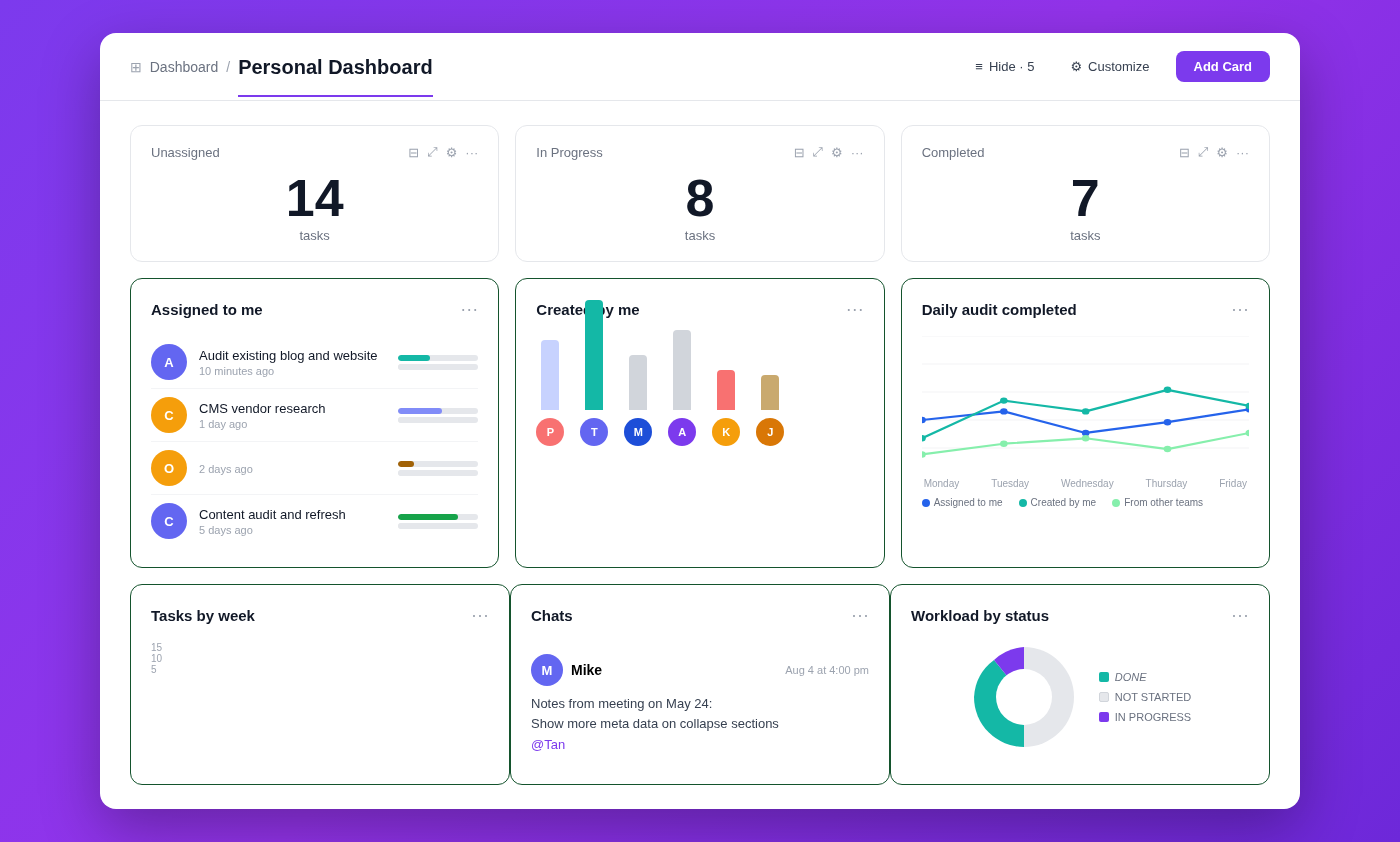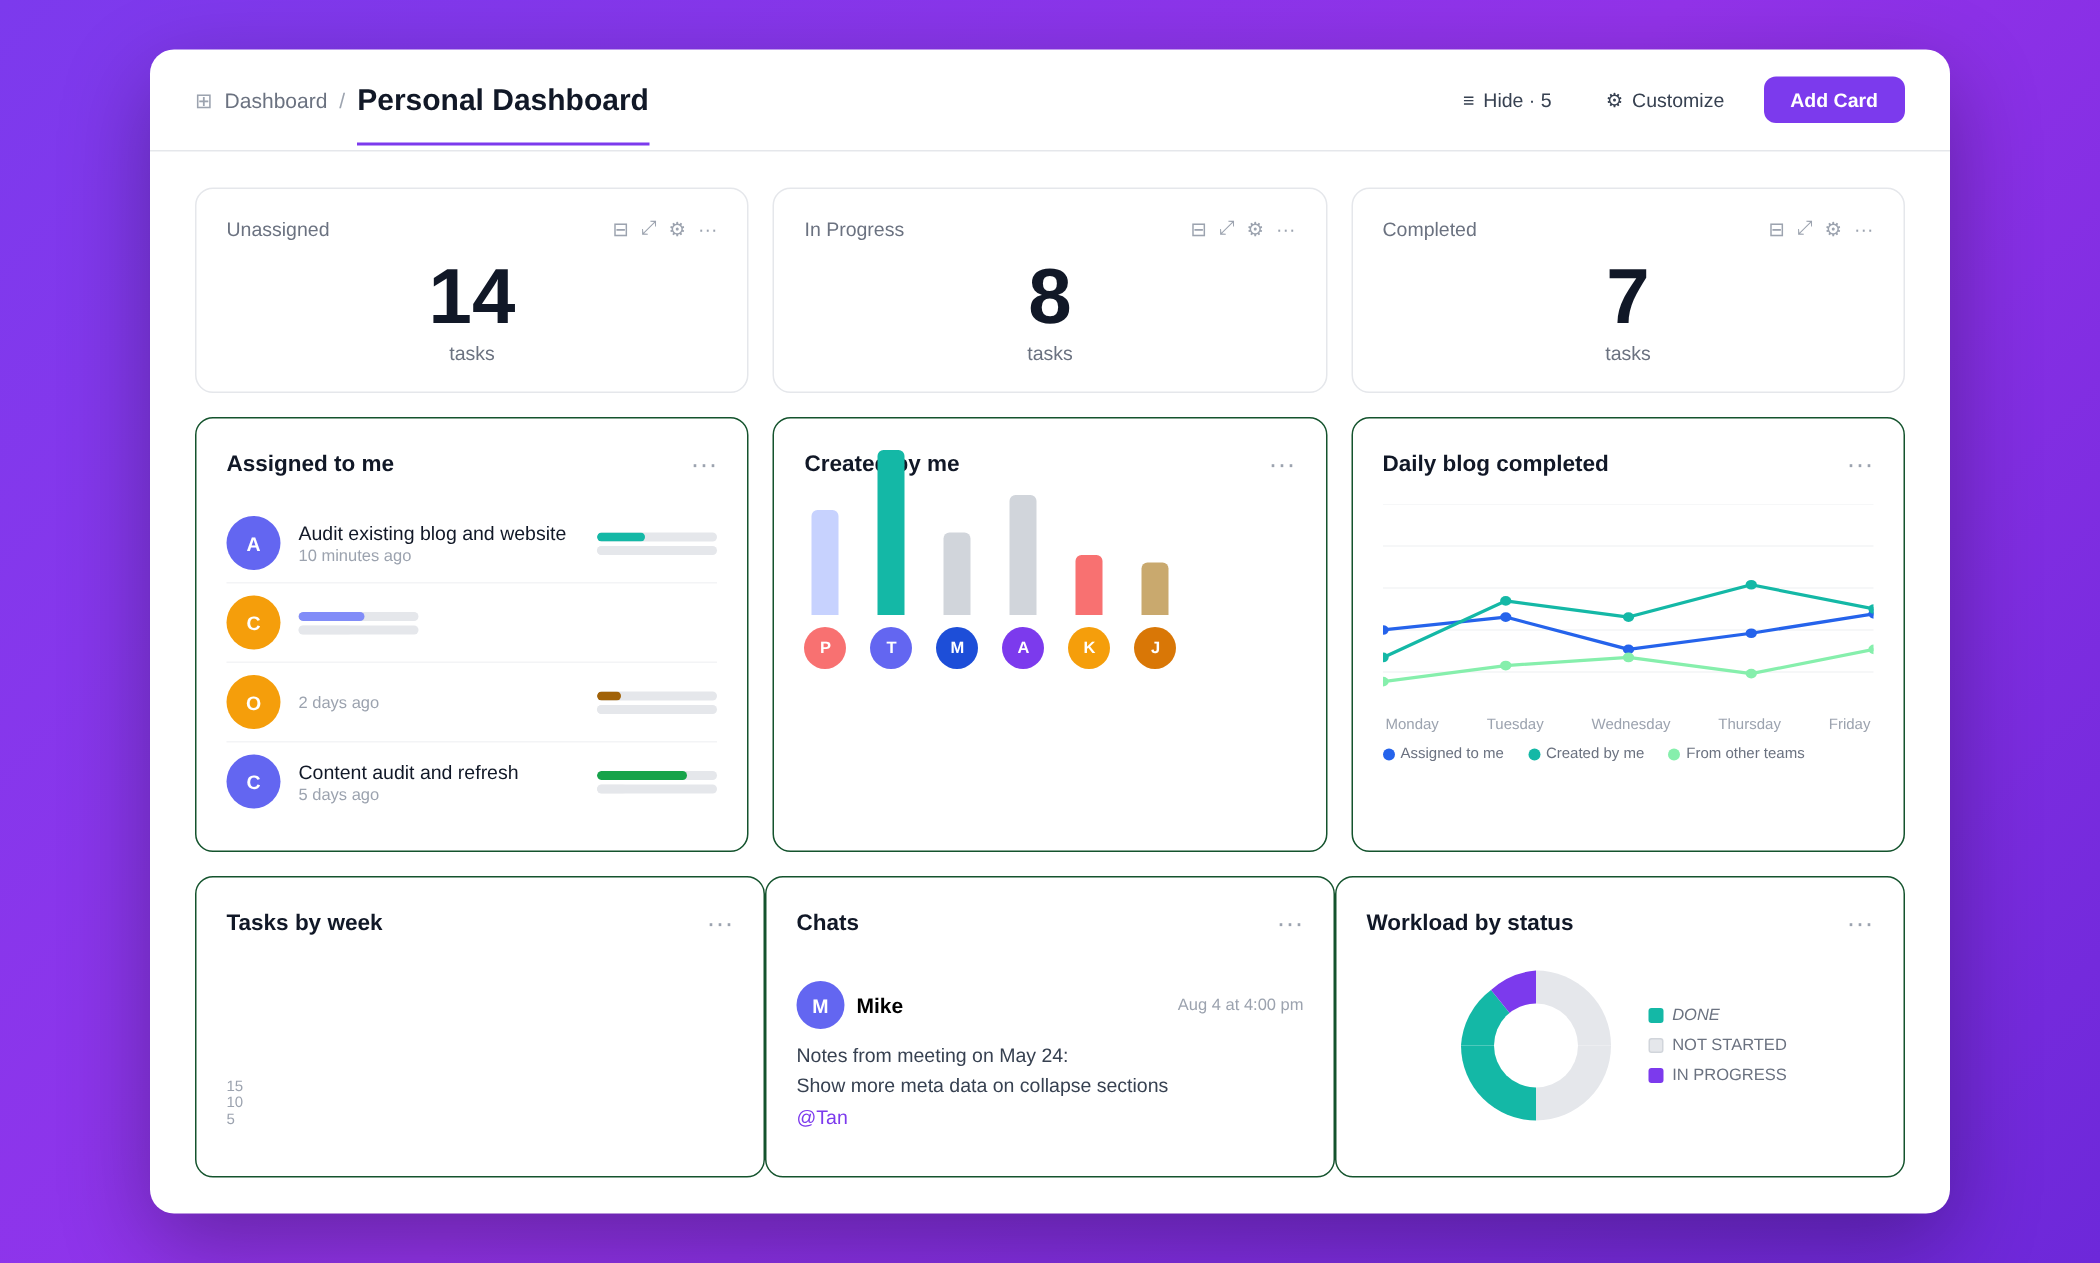--- a/index.html
+++ b/index.html
@@ -323,20 +323,24 @@
                 </div>
         <div class="progress-bar">
                   <div class="progress-fill" style="width:60%;background:#e5e7eb;"></div>
                 </div>
       </div>
     </div>
             <div class="task-item">
       <div class="avatar-placeholder" style="background:#f59e0b;">
         C
       </div>
+      <div class="task-info">
+        <div class="task-name">CMS vendor research</div>
+        <div class="task-time">1 day ago</div>
+      </div>
       <div style="display:flex;flex-direction:column;gap:3px;width:80px;">
         <div class="progress-bar">
                   <div class="progress-fill" style="width:55%;background:#818cf8;"></div>
                 </div>
         <div class="progress-bar">
                   <div class="progress-fill" style="width:45%;background:#e5e7eb;"></div>
                 </div>
       </div>
     </div>
             <div class="task-item">
@@ -403,21 +407,21 @@
     </div>
             <div class="bar-group">
       <div class="bar" style="height:35px;background:#c9a96e;"></div>
       <div class="bar-avatar" style="background:#d97706;">J</div>
     </div>
           </div>
       </div>
 
       <div class="card">
         <div class="card-header">
-          <span class="card-title">Daily blog completed</span>
+          <span class="card-title">Daily audit completed</span>
           <span class="card-menu">···</span>
         </div>
         <div class="line-chart-container">
           <svg class="chart-svg" viewBox="0 0 260 130" preserveAspectRatio="none">
 
             <line x1="0" y1="0" x2="260" y2="0" stroke="#f3f4f6" stroke-width="1"></line>
             <line x1="0" y1="26" x2="260" y2="26" stroke="#f3f4f6" stroke-width="1"></line>
             <line x1="0" y1="52" x2="260" y2="52" stroke="#f3f4f6" stroke-width="1"></line>
             <line x1="0" y1="78" x2="260" y2="78" stroke="#f3f4f6" stroke-width="1"></line>
             <line x1="0" y1="104" x2="260" y2="104" stroke="#f3f4f6" stroke-width="1"></line>
@@ -469,21 +473,21 @@
     </div>
 
     <div class="bottom-row">
 
       <div class="card">
         <div class="card-header">
           <span class="card-title">Tasks by week</span>
           <span class="card-menu">···</span>
         </div>
         <div style="display:flex;gap:4px;align-items:flex-end;height:110px;margin-top:4px;">
-          <div style="display:flex;flex-direction:column;justify-content:flex-end;height:100%;padding-right:4px;">
+          <div style="display:flex;flex-direction:column;justify-content:flex-start;height:100%;padding-right:4px;">
             <span style="font-size:10px;color:#9ca3af;">15</span>
             <span style="font-size:10px;color:#9ca3af;">10</span>
             <span style="font-size:10px;color:#9ca3af;">5</span>
           </div>
           <div style="display:flex;align-items:flex-end;gap:6px;flex:1;">
             <div style="flex:1;display:flex;flex-direction:column;align-items:center;gap:2px;height:100%;justify-content:flex-end;">
               <div style="width:100%;height:22%;background:#c4b5fd;border-radius:4px 4px 0 0;"></div>
               <div style="width:100%;height:18%;background:#7c3aed;border-radius:0;"></div>
             </div>
             <div style="flex:1;display:flex;flex-direction:column;align-items:center;gap:2px;height:100%;justify-content:flex-end;">

